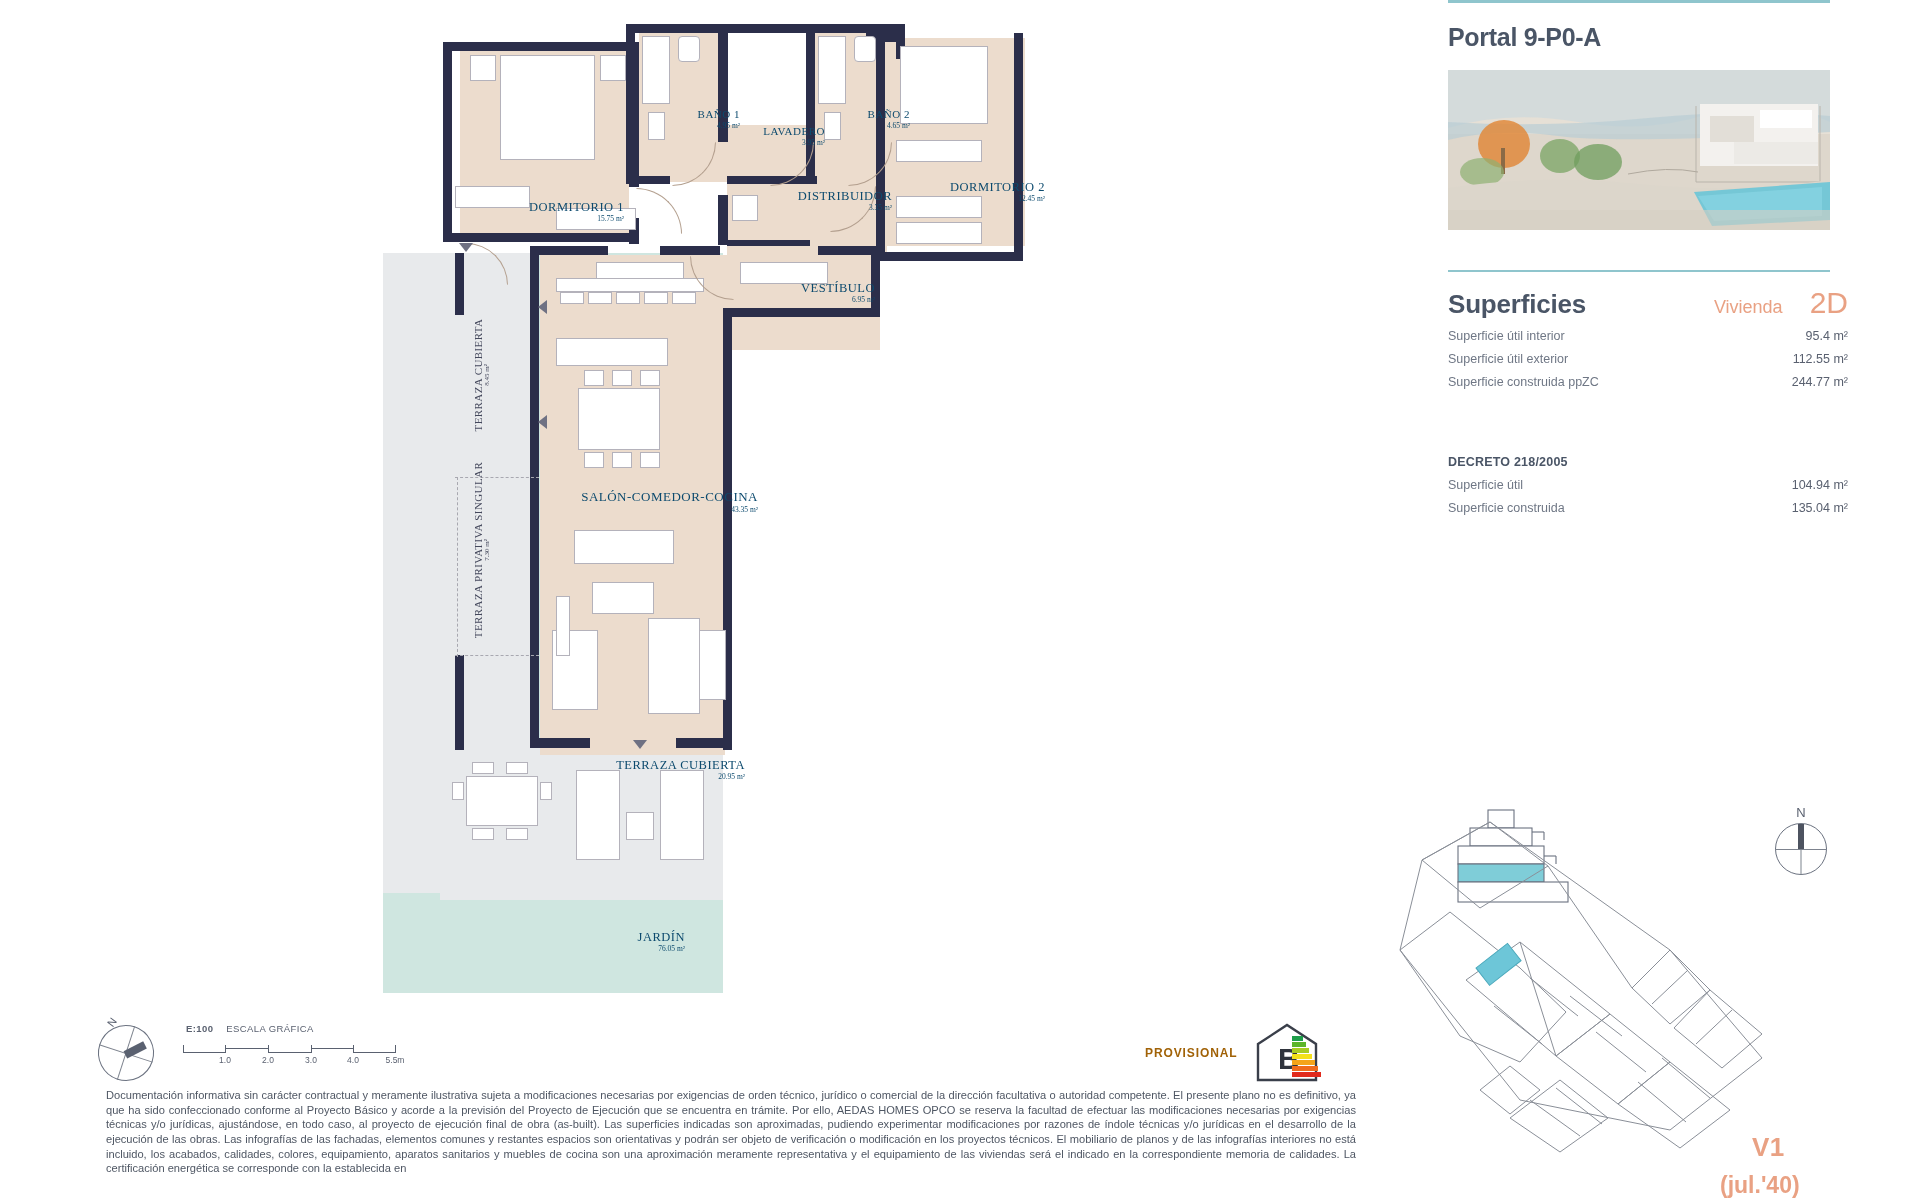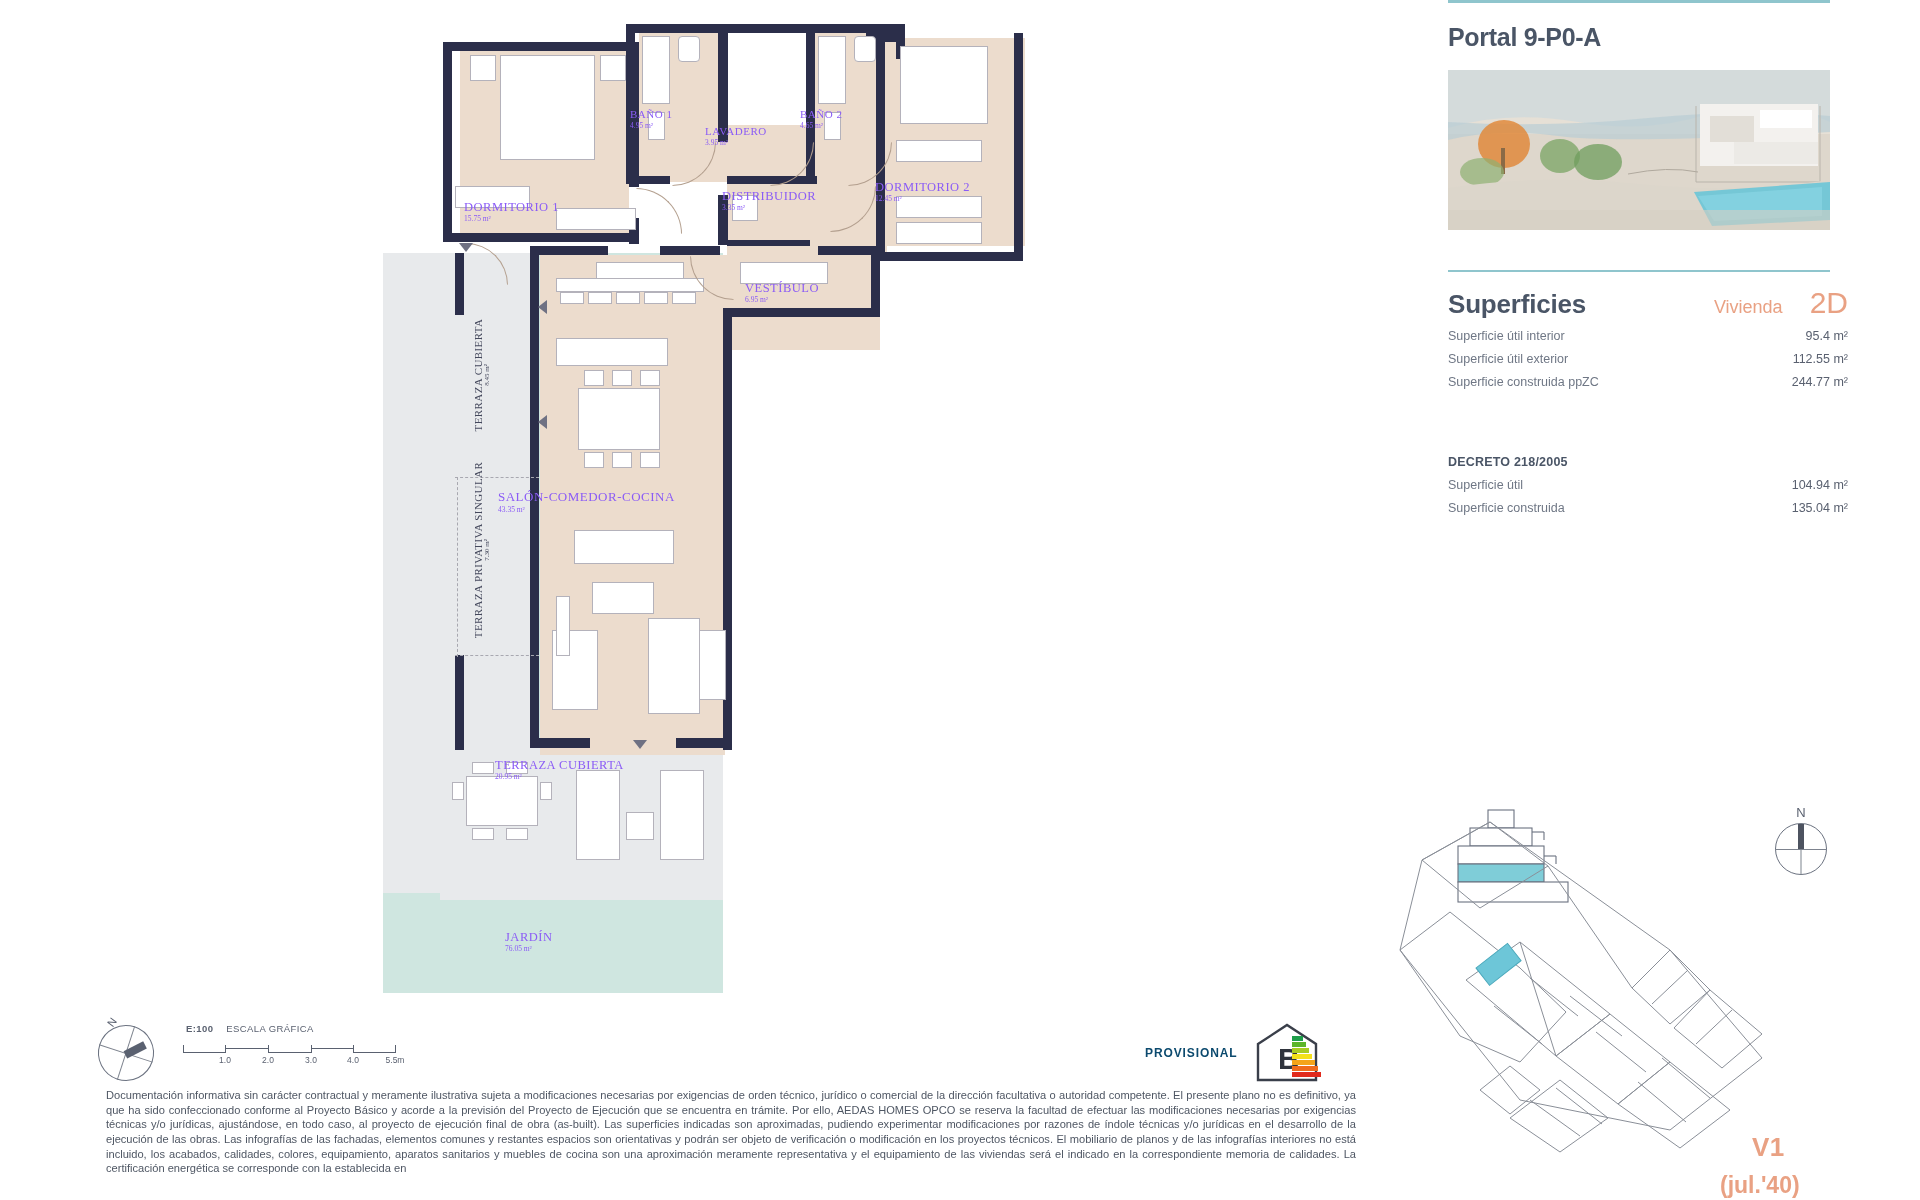--- a/index.html
+++ b/index.html
@@ -31,23 +31,23 @@
     background: #e8eaec;
   }
 
   
   .room { position: absolute; background: #ecdccd; }
   .wall { position: absolute; background: #2b2e4a; }
   .thin-wall { position: absolute; background: #2b2e4a; }
   .furn-n { position: absolute; background: #ffffff; border: 1px solid #b4b2bb; }
 
   .rlabel {
-    position: absolute; text-align: left;
+    position: absolute; text-align: right;
     font-family: "Liberation Serif", serif;
-    color: #8b5cf6; letter-spacing: .5px;
+    color: #0c4a6e; letter-spacing: .5px;
     line-height: 1.15; white-space: nowrap;
   }
   .rlabel .nm { display: block; font-size: 12.5px; }
   .rlabel .ar { display: block; font-size: 7.5px; letter-spacing: 0; margin-top: 1px; }
   .rlabel.sm .nm { font-size: 11px; }
   .rlabel.lg .nm { font-size: 13px; }
 
   .vlabel {
     position: absolute; transform-origin: left top;
     transform: rotate(-90deg);
@@ -122,21 +122,21 @@
     transform-origin: 50% 100%;
   }
   #compass-sw .nlt {
     position: absolute; left: 1px; top: -3px;
     font-size: 11px; color: #5a6170; transform: rotate(-72deg);
   }
 
   
   #energy { position: absolute; left: 1145px; top: 1022px; display: flex; align-items: center; gap: 12px; }
   #energy .plabel {
-    font-size: 12px; font-weight: 700; color: #0c4a6e; letter-spacing: .9px;
+    font-size: 12px; font-weight: 700; color: #a16207; letter-spacing: .9px;
   }
   .ebadge { position: relative; width: 74px; height: 62px; }
 
   
   #disclaimer {
     position: absolute; left: 106px; top: 1088px; width: 1250px;
     font-size: 11.1px; line-height: 1.32; color: #4e5663; text-align: justify;
   }
   #disclaimer p { margin: 0; }
 

